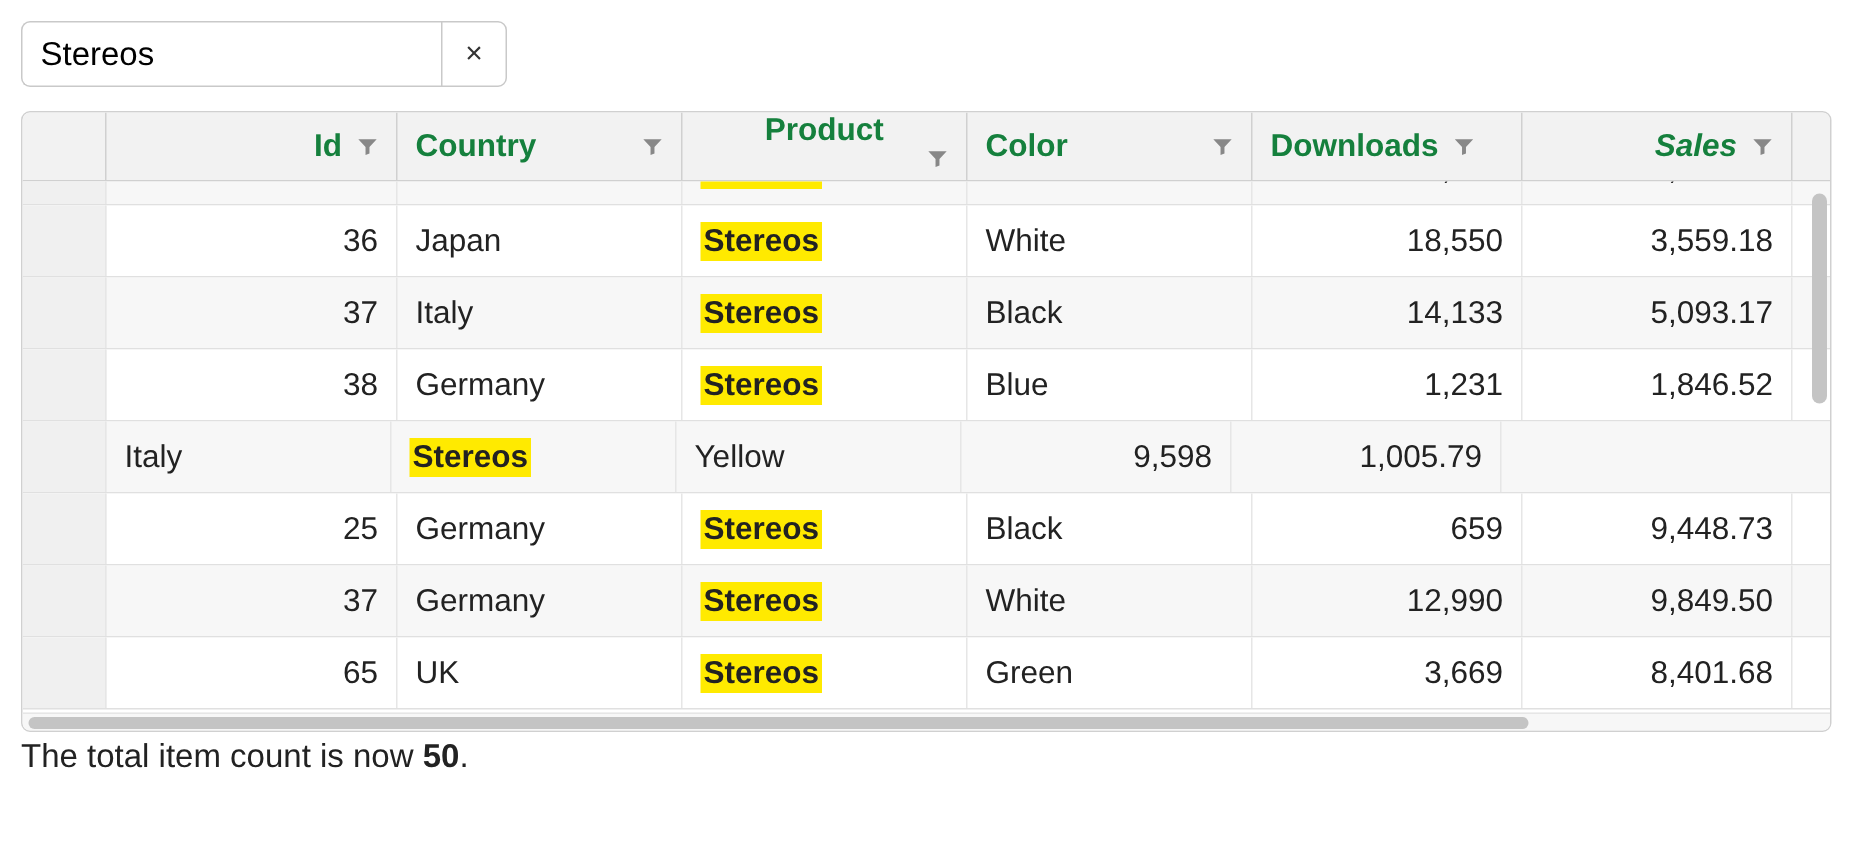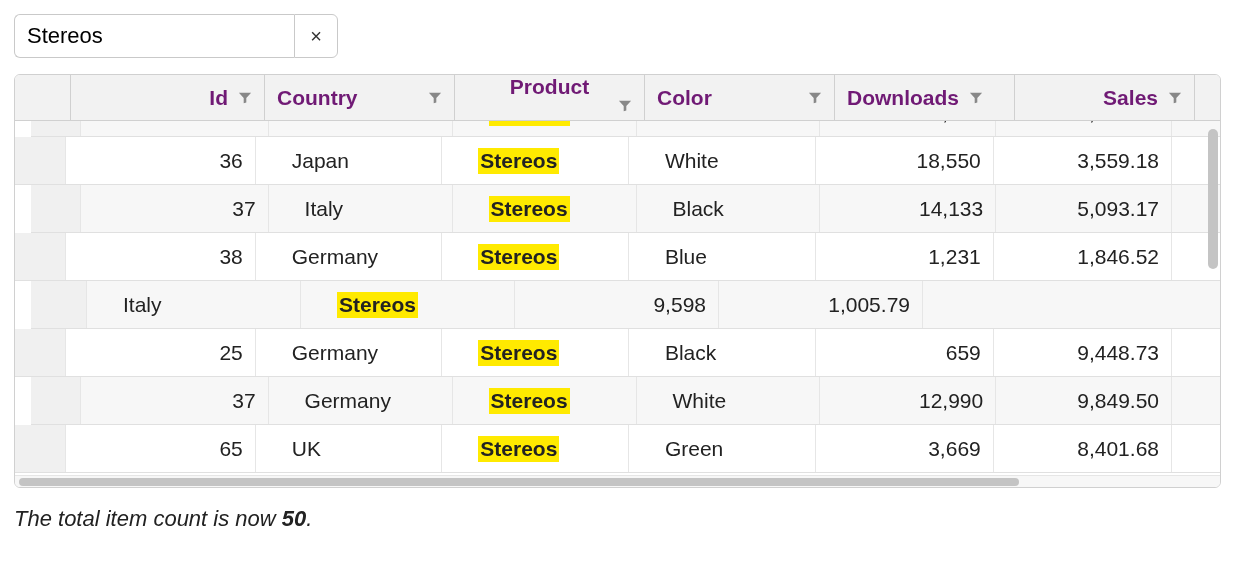--- a/index.html
+++ b/index.html
@@ -55,30 +55,30 @@
       border-bottom: 1px solid #d0d0d0;
       height: 46px;
     }
     .hcell {
       border-right: 1px solid #d0d0d0;
       display: flex;
       align-items: center;
       padding: 0 12px;
       font-size: 21px;
       font-weight: 700;
-      color: #701a75;
+      color: #15803d;
       position: relative;
     }
     .hcell.hrow   { width: 56px; }
     .hcell.hid    { width: 194px; justify-content: flex-end; }
     .hcell.hctry  { width: 190px; }
     .hcell.hprod  { width: 190px; flex-direction: column; }
     .hcell.hcolor { width: 190px; }
     .hcell.hdl    { width: 180px; }
-    .hcell.hsales { width: 180px; justify-content: flex-end; border-right: 1px solid #d0d0d0;}
+    .hcell.hsales { width: 180px; justify-content: flex-end; border-right: 1px solid #d0d0d0; font-style: italic;}
     .hcell.hend   { flex: 1; border-right: none; }
     .filter-icon {
       margin-left: 10px;
       flex-shrink: 0;
     }
     .hcell.hid .htext,
     .hcell.hdl .htext,
     .hcell.hsales .htext {
       text-align: right;
     }
@@ -94,24 +94,23 @@
       overflow: hidden;
     }
     .grid-inner {
       position: relative;
       top: -32px;
     }
     .row {
       display: flex;
       height: 48px;
       border-bottom: 1px solid #e0e0e0;
-      gap: 24px;
     }
     .row.even { background: #fff; }
-    .row.odd  { background: #f7f7f7; margin-left: 16px; }
+    .row.odd  { background: #f7f7f7; }
     .cell {
       border-right: 1px solid #e6e6e6;
       display: flex;
       align-items: center;
       padding: 0 12px;
       font-size: 21px;
       color: #222;
     }
     .cell.crow   { width: 56px; background: #f0f0f0; }
     .cell.cid    { width: 194px; justify-content: flex-end; }
@@ -144,24 +143,23 @@
     .hscroll-thumb {
       position: absolute;
       left: 4px;
       top: 2px;
       height: 8px;
       width: 1000px;
       background: #c4c4c4;
       border-radius: 4px;
     }
     .footer-text {
-      margin-top: 18px;
+      margin-top: 3px;
       font-size: 22px;
       color: #222;
-      font-style: italic;
     }
     .footer-text .bold { font-weight: 700; }
   </style>
 </head>
 <body>
 
 <div class="search-row">
   <input class="search-input" type="text" value="Stereos" style="">
   <button class="clear-btn">
     <span>×</span>
@@ -272,20 +270,21 @@
           <div class="cell cdl">1,231</div>
           <div class="cell csales">1,846.52</div>
           <div class="cell cend"></div>
         </div>
         <div class="row odd">
           <div class="cell crow"></div>
           <div class="cell cctry">Italy</div>
           <div class="cell cprod">
             <span class="hl">Stereos</span>
           </div>
+          <div class="cell ccolor">Yellow</div>
           <div class="cell cdl">9,598</div>
           <div class="cell csales">1,005.79</div>
           <div class="cell cend"></div>
         </div>
         <div class="row even">
           <div class="cell crow"></div>
           <div class="cell cid">25</div>
           <div class="cell cctry">Germany</div>
           <div class="cell cprod">
             <span class="hl">Stereos</span>

